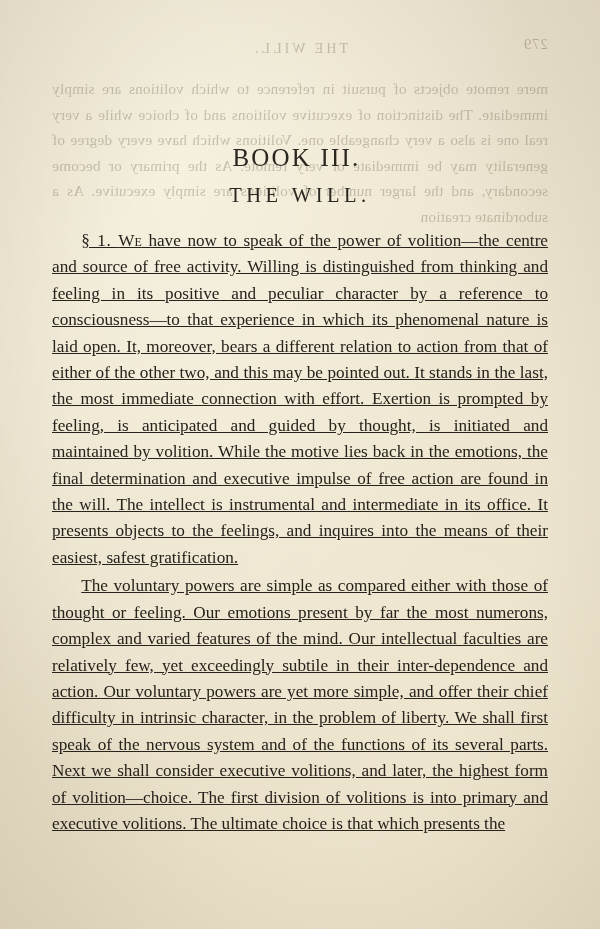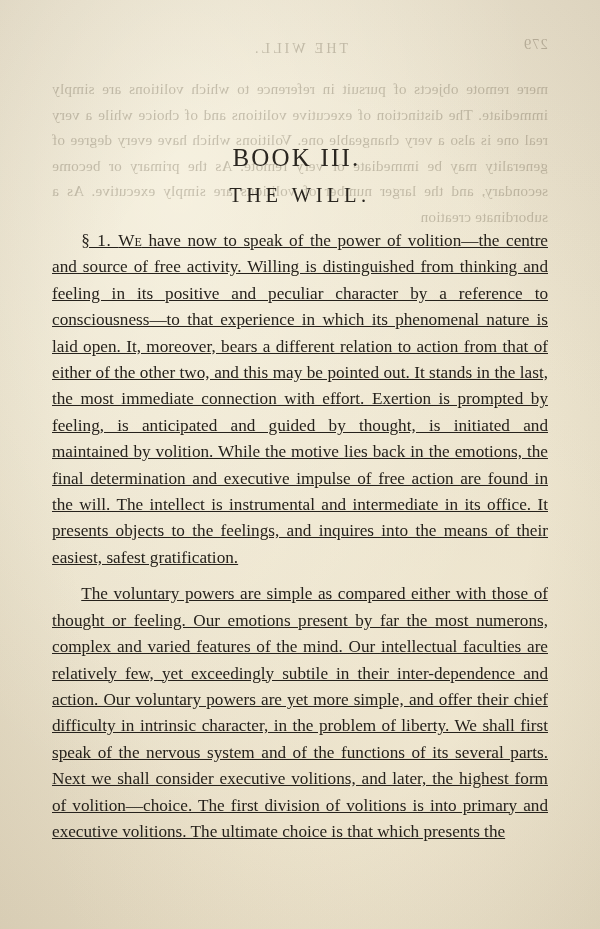--- a/index.html
+++ b/index.html
@@ -105,21 +105,21 @@
     text-justify: inter-word;
     -webkit-hyphens: manual;
     hyphens: manual;
   }
   .body-text p {
     margin: 0;
     text-indent: 1.7em;
     text-decoration: underline;
   }
   .body-text p + p {
-    margin-top: 10px;
+    margin-top: 2px;
   }
   .sc {
     font-variant: small-caps;
   }
   .sec {
     letter-spacing: 0.5px;
   }
 </style>
 </head>
 <body>

